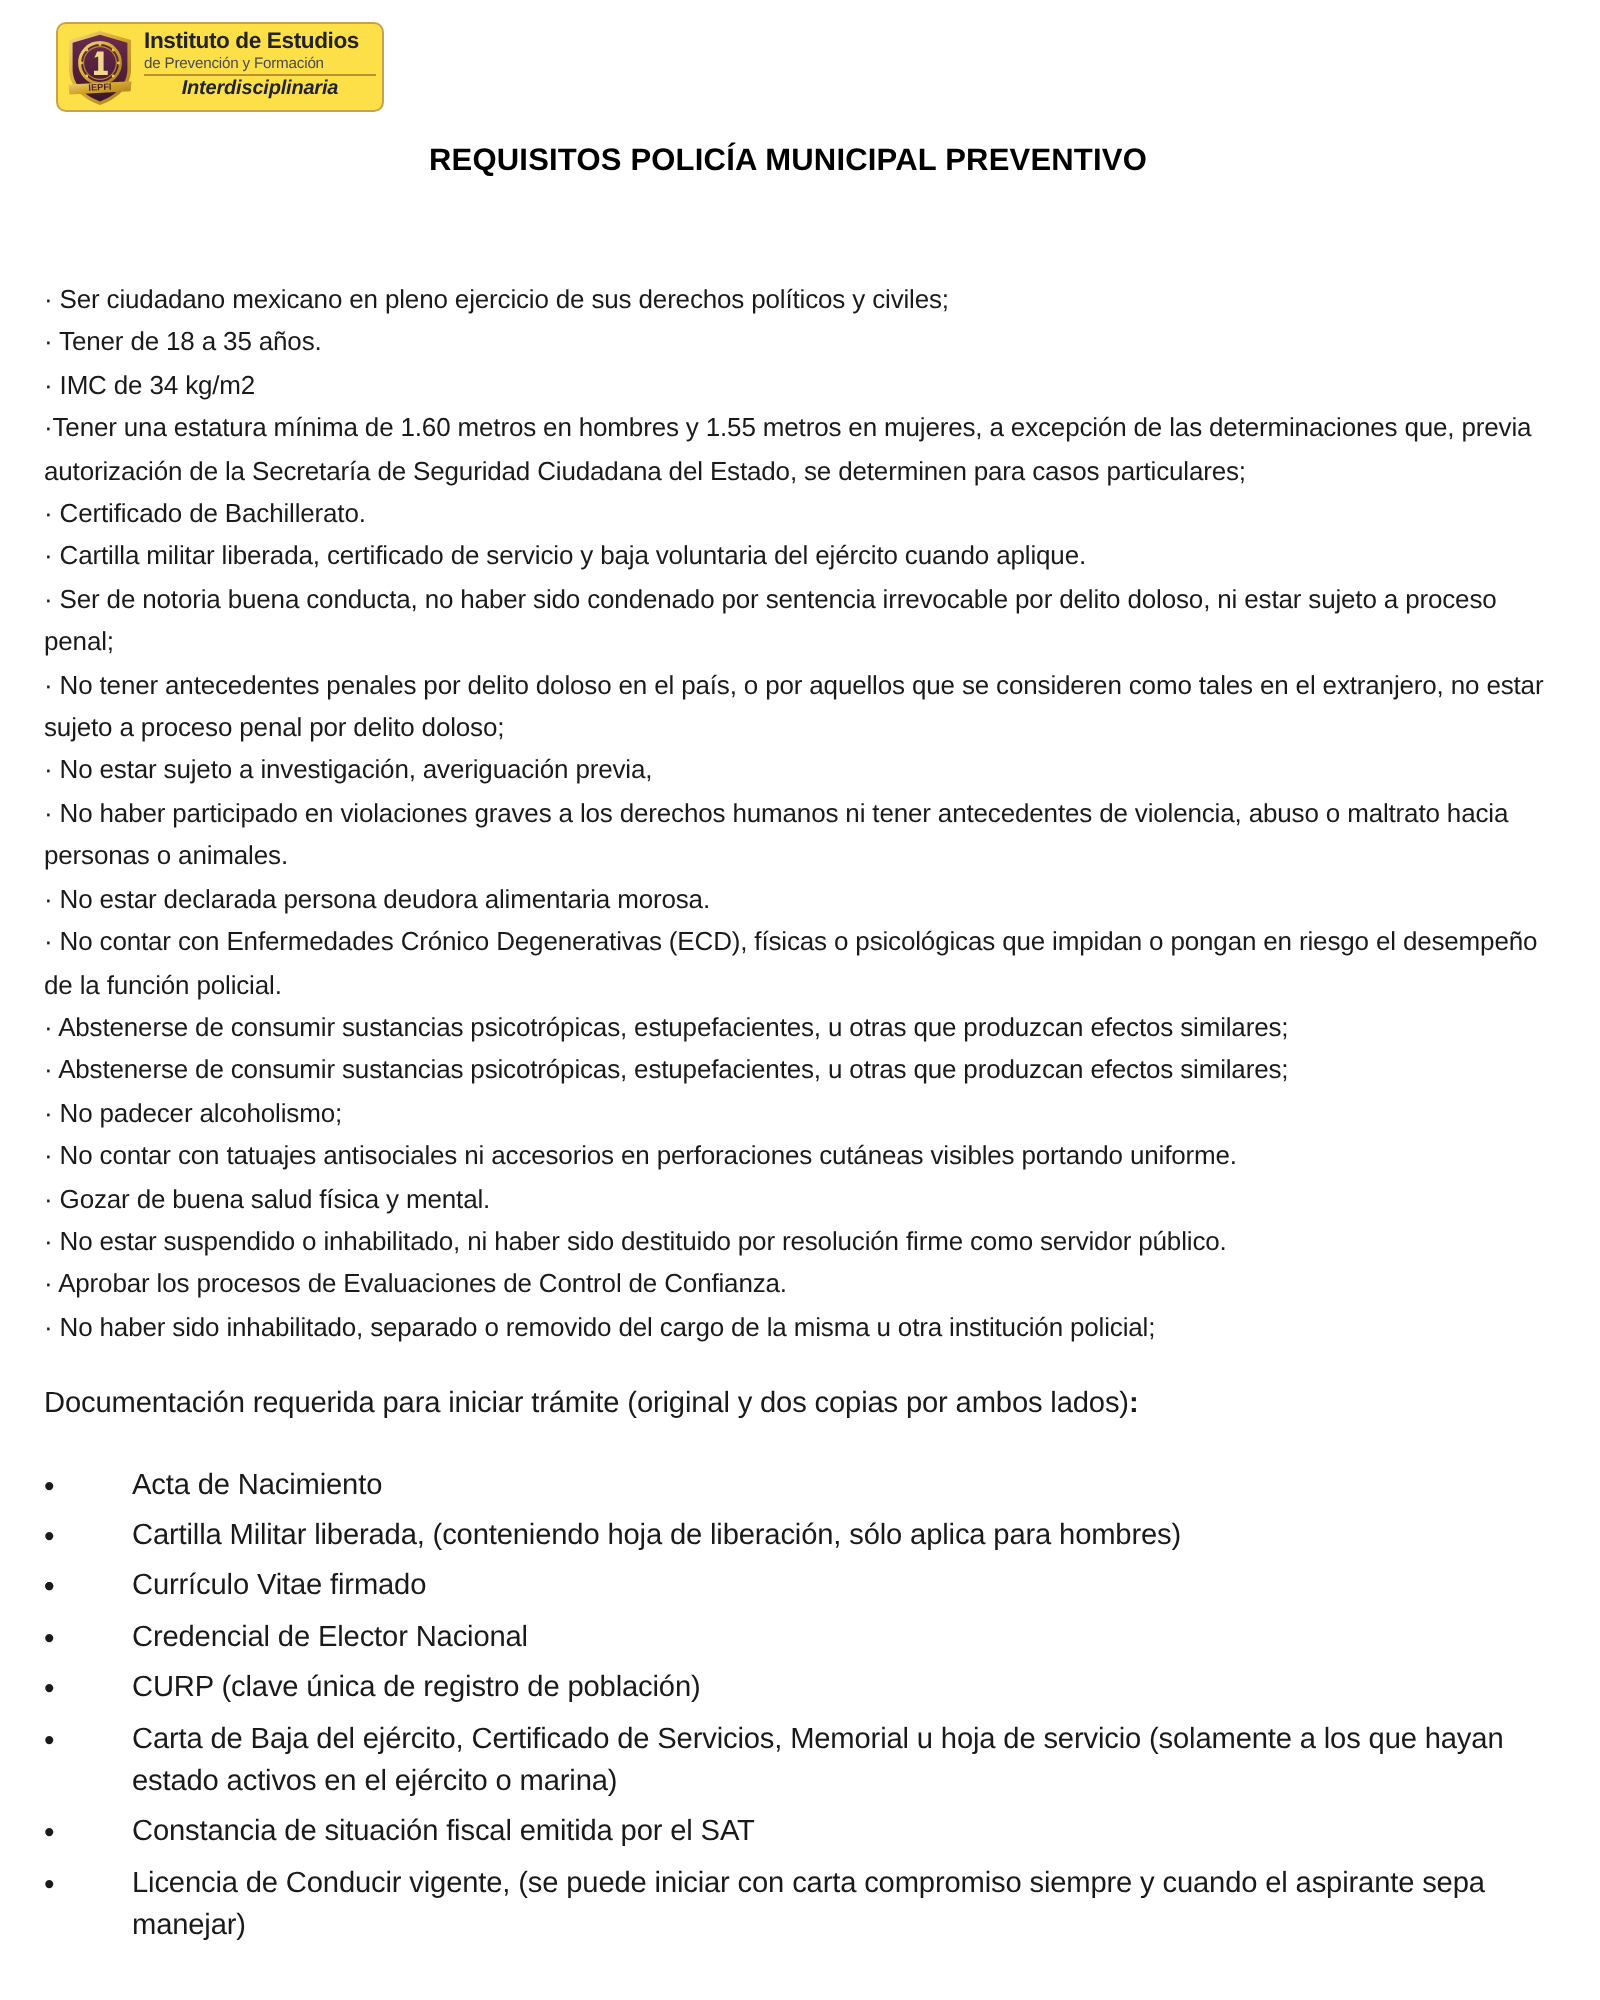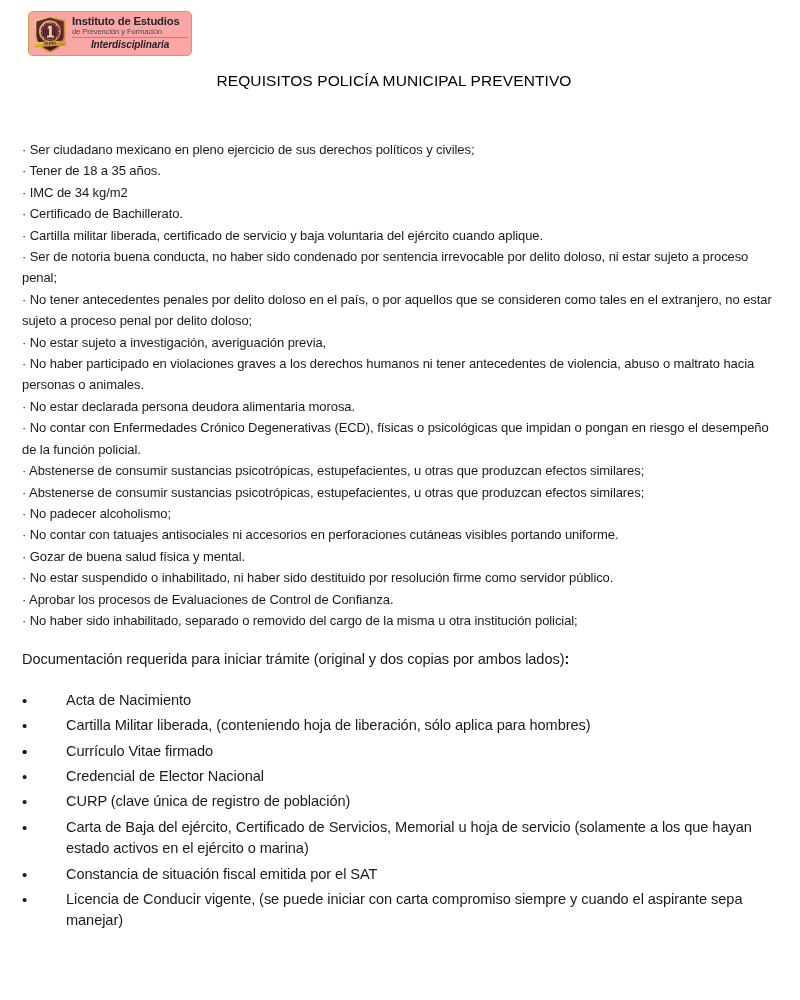--- a/index.html
+++ b/index.html
@@ -26,21 +26,21 @@
 
   
   .logo-box {
     position: absolute;
     left: 28px;
     top: 11px;
     width: 164px;
     height: 45px;
     border: 1.5px solid #c9a14a;
     border-radius: 5px;
-    background: #fca5a5;
+    background: #fde047;
     box-sizing: border-box;
     display: flex;
     align-items: center;
     padding: 0 3px 0 2px;
     overflow: hidden;
   }
   .crest {
     flex: 0 0 auto;
     width: 38px;
     height: 40px;
@@ -83,21 +83,21 @@
   }
 
   
   .doc-title {
     position: absolute;
     left: 0;
     right: 12px;
     top: 72px;
     text-align: center;
     font-size: 15.5px;
-    font-weight: normal;
+    font-weight: bold;
     letter-spacing: 0.1px;
     color: #000000;
   }
 
   
   .body-wrap {
     position: absolute;
     left: 22px;
     top: 139px;
     width: 756px;
@@ -203,20 +203,21 @@
   </div>
 
   <div class="doc-title">REQUISITOS POLICÍA MUNICIPAL PREVENTIVO</div>
 
   <div class="body-wrap">
 
     <ul class="req-list">
         <li>· Ser ciudadano mexicano en pleno ejercicio de sus derechos políticos y civiles;</li>
         <li>· Tener de 18 a 35 años.</li>
         <li>· IMC de 34 kg/m2</li>
+        <li>·Tener una estatura mínima de 1.60 metros en hombres y 1.55 metros en mujeres, a excepción de las determinaciones que, previa autorización de la Secretaría de Seguridad Ciudadana del Estado, se determinen para casos particulares;</li>
         <li>· Certificado de Bachillerato.</li>
         <li>· Cartilla militar liberada, certificado de servicio y baja voluntaria del ejército cuando aplique.</li>
         <li>· Ser de notoria buena conducta, no haber sido condenado por sentencia irrevocable por delito doloso, ni estar sujeto a proceso penal;</li>
         <li>· No tener antecedentes penales por delito doloso en el país, o por aquellos que se consideren como tales en el extranjero, no estar sujeto a proceso penal por delito doloso;</li>
         <li>· No estar sujeto a investigación, averiguación previa,</li>
         <li>· No haber participado en violaciones graves a los derechos humanos ni tener antecedentes de violencia, abuso o maltrato hacia personas o animales.</li>
         <li>· No estar declarada persona deudora alimentaria morosa.</li>
         <li>· No contar con Enfermedades Crónico Degenerativas (ECD), físicas o psicológicas que impidan o pongan en riesgo el desempeño de la función policial.</li>
         <li>· Abstenerse de consumir sustancias psicotrópicas, estupefacientes, u otras que produzcan efectos similares;</li>
         <li>· Abstenerse de consumir sustancias psicotrópicas, estupefacientes, u otras que produzcan efectos similares;</li>

